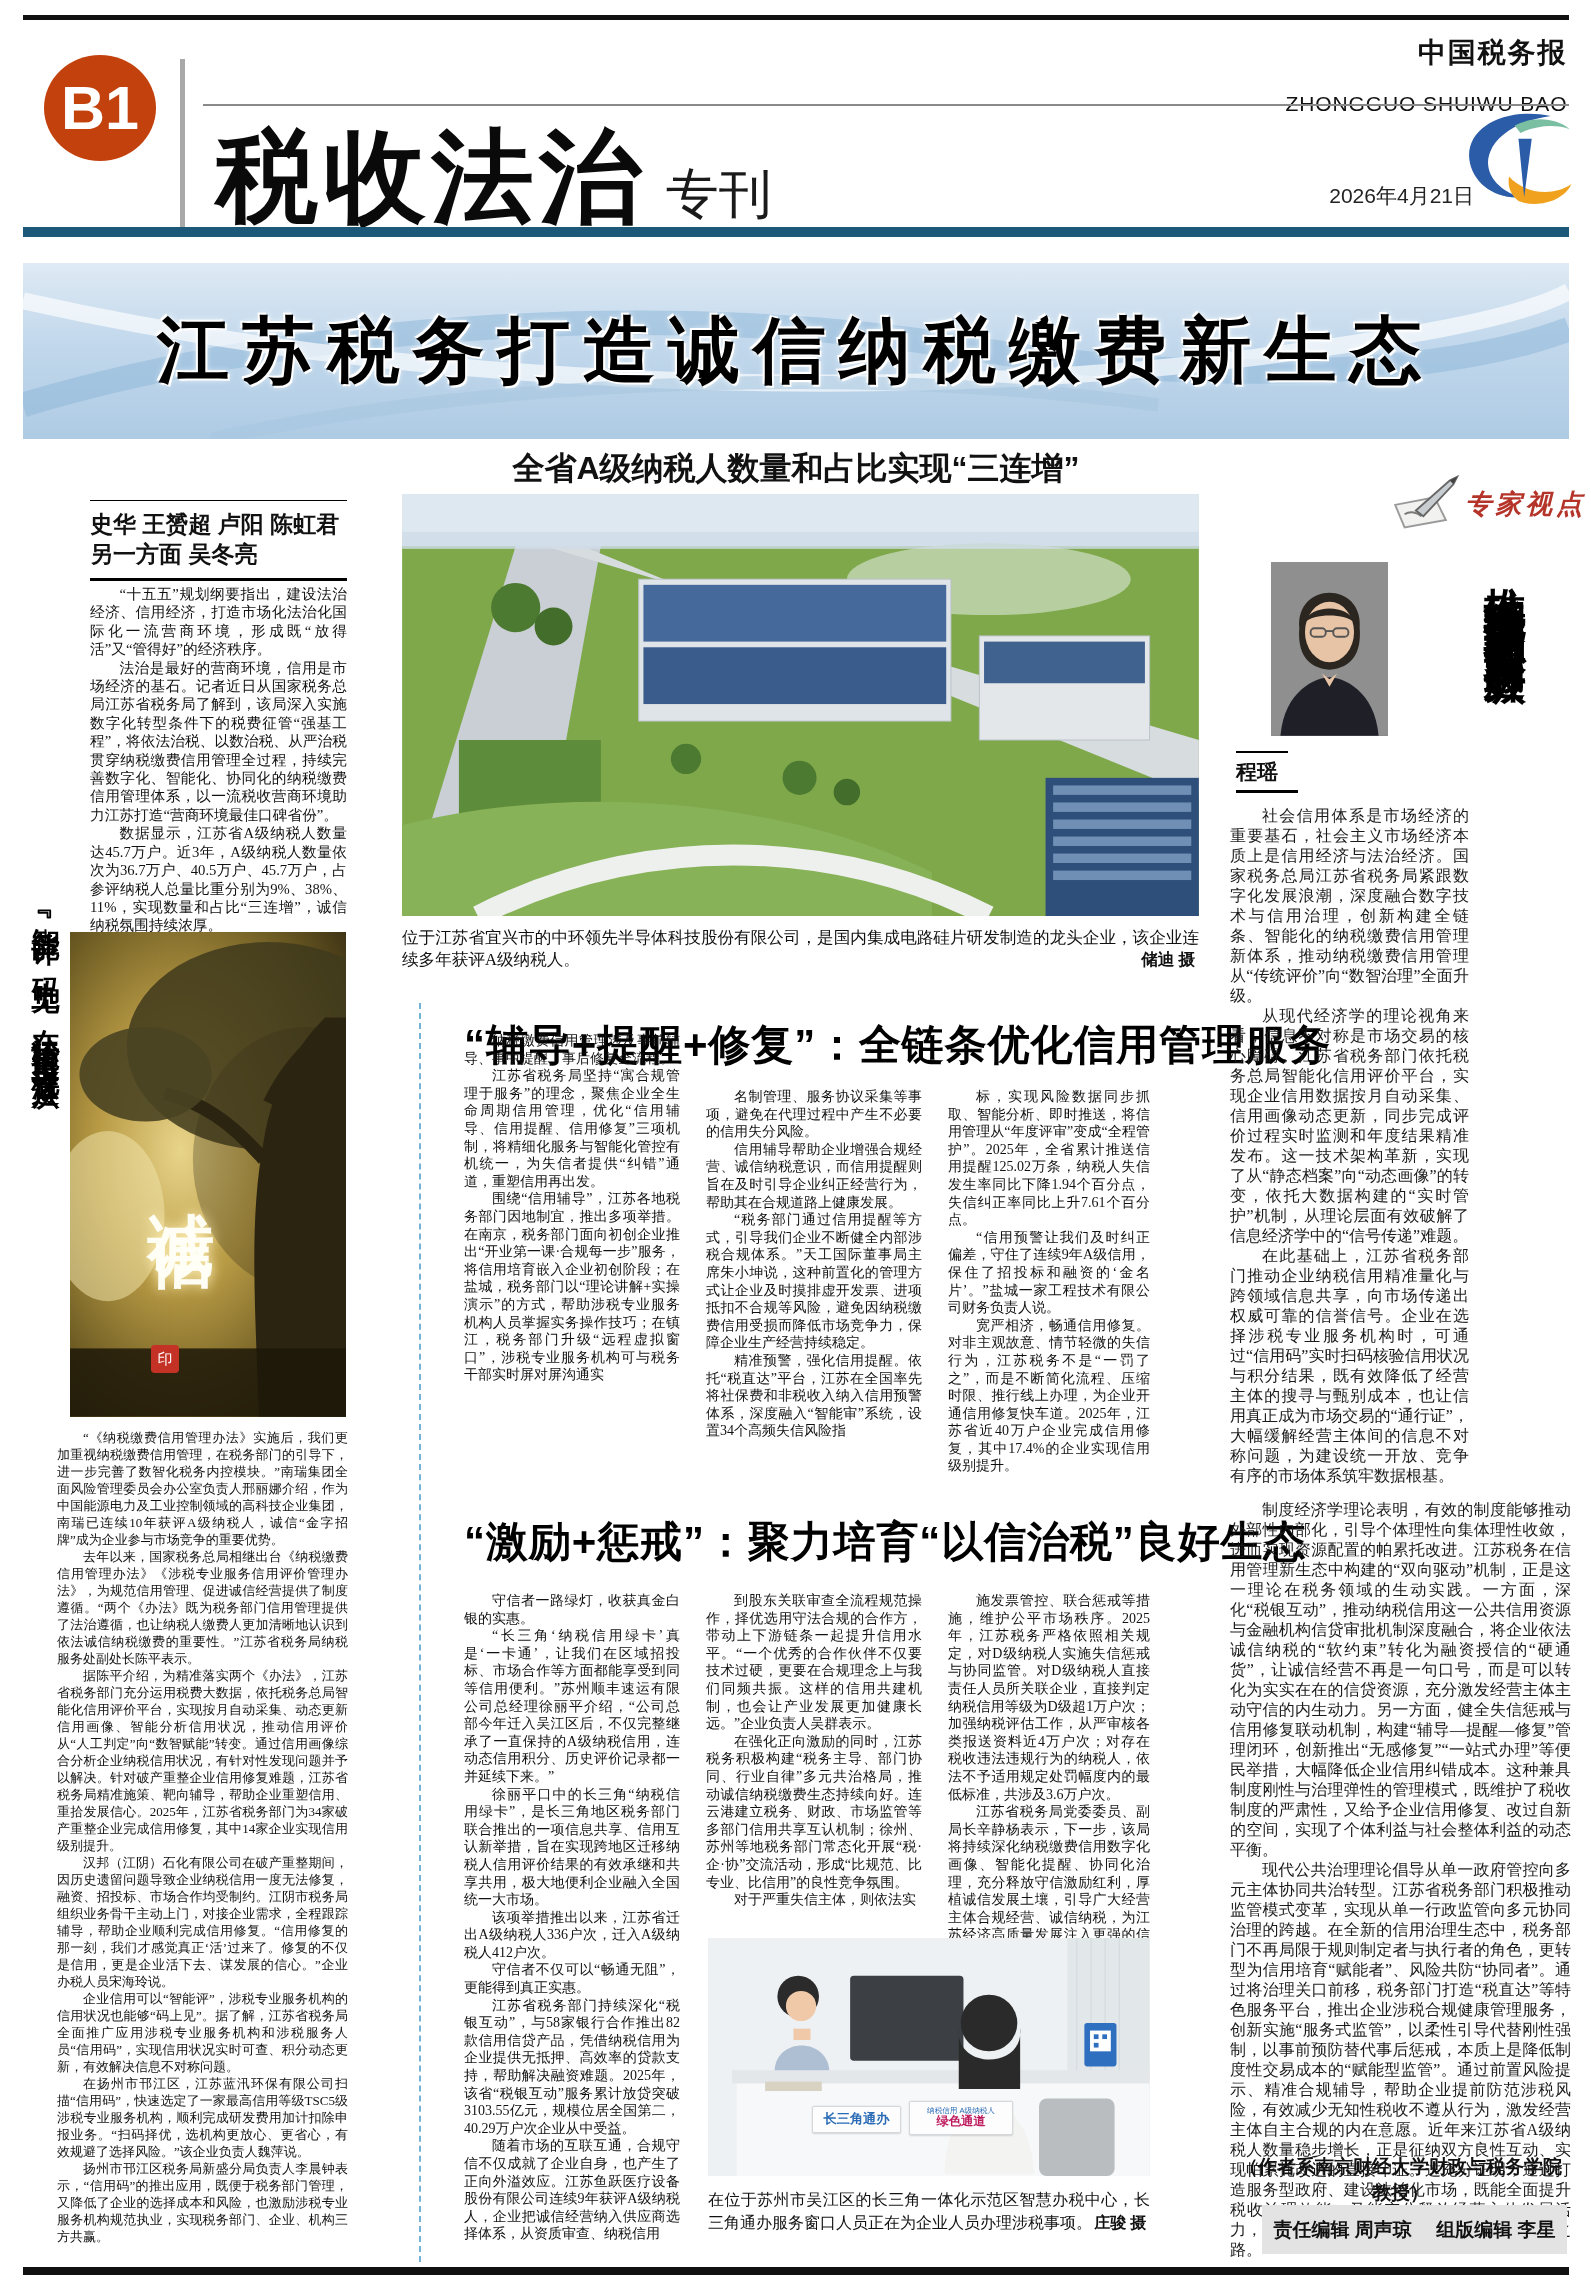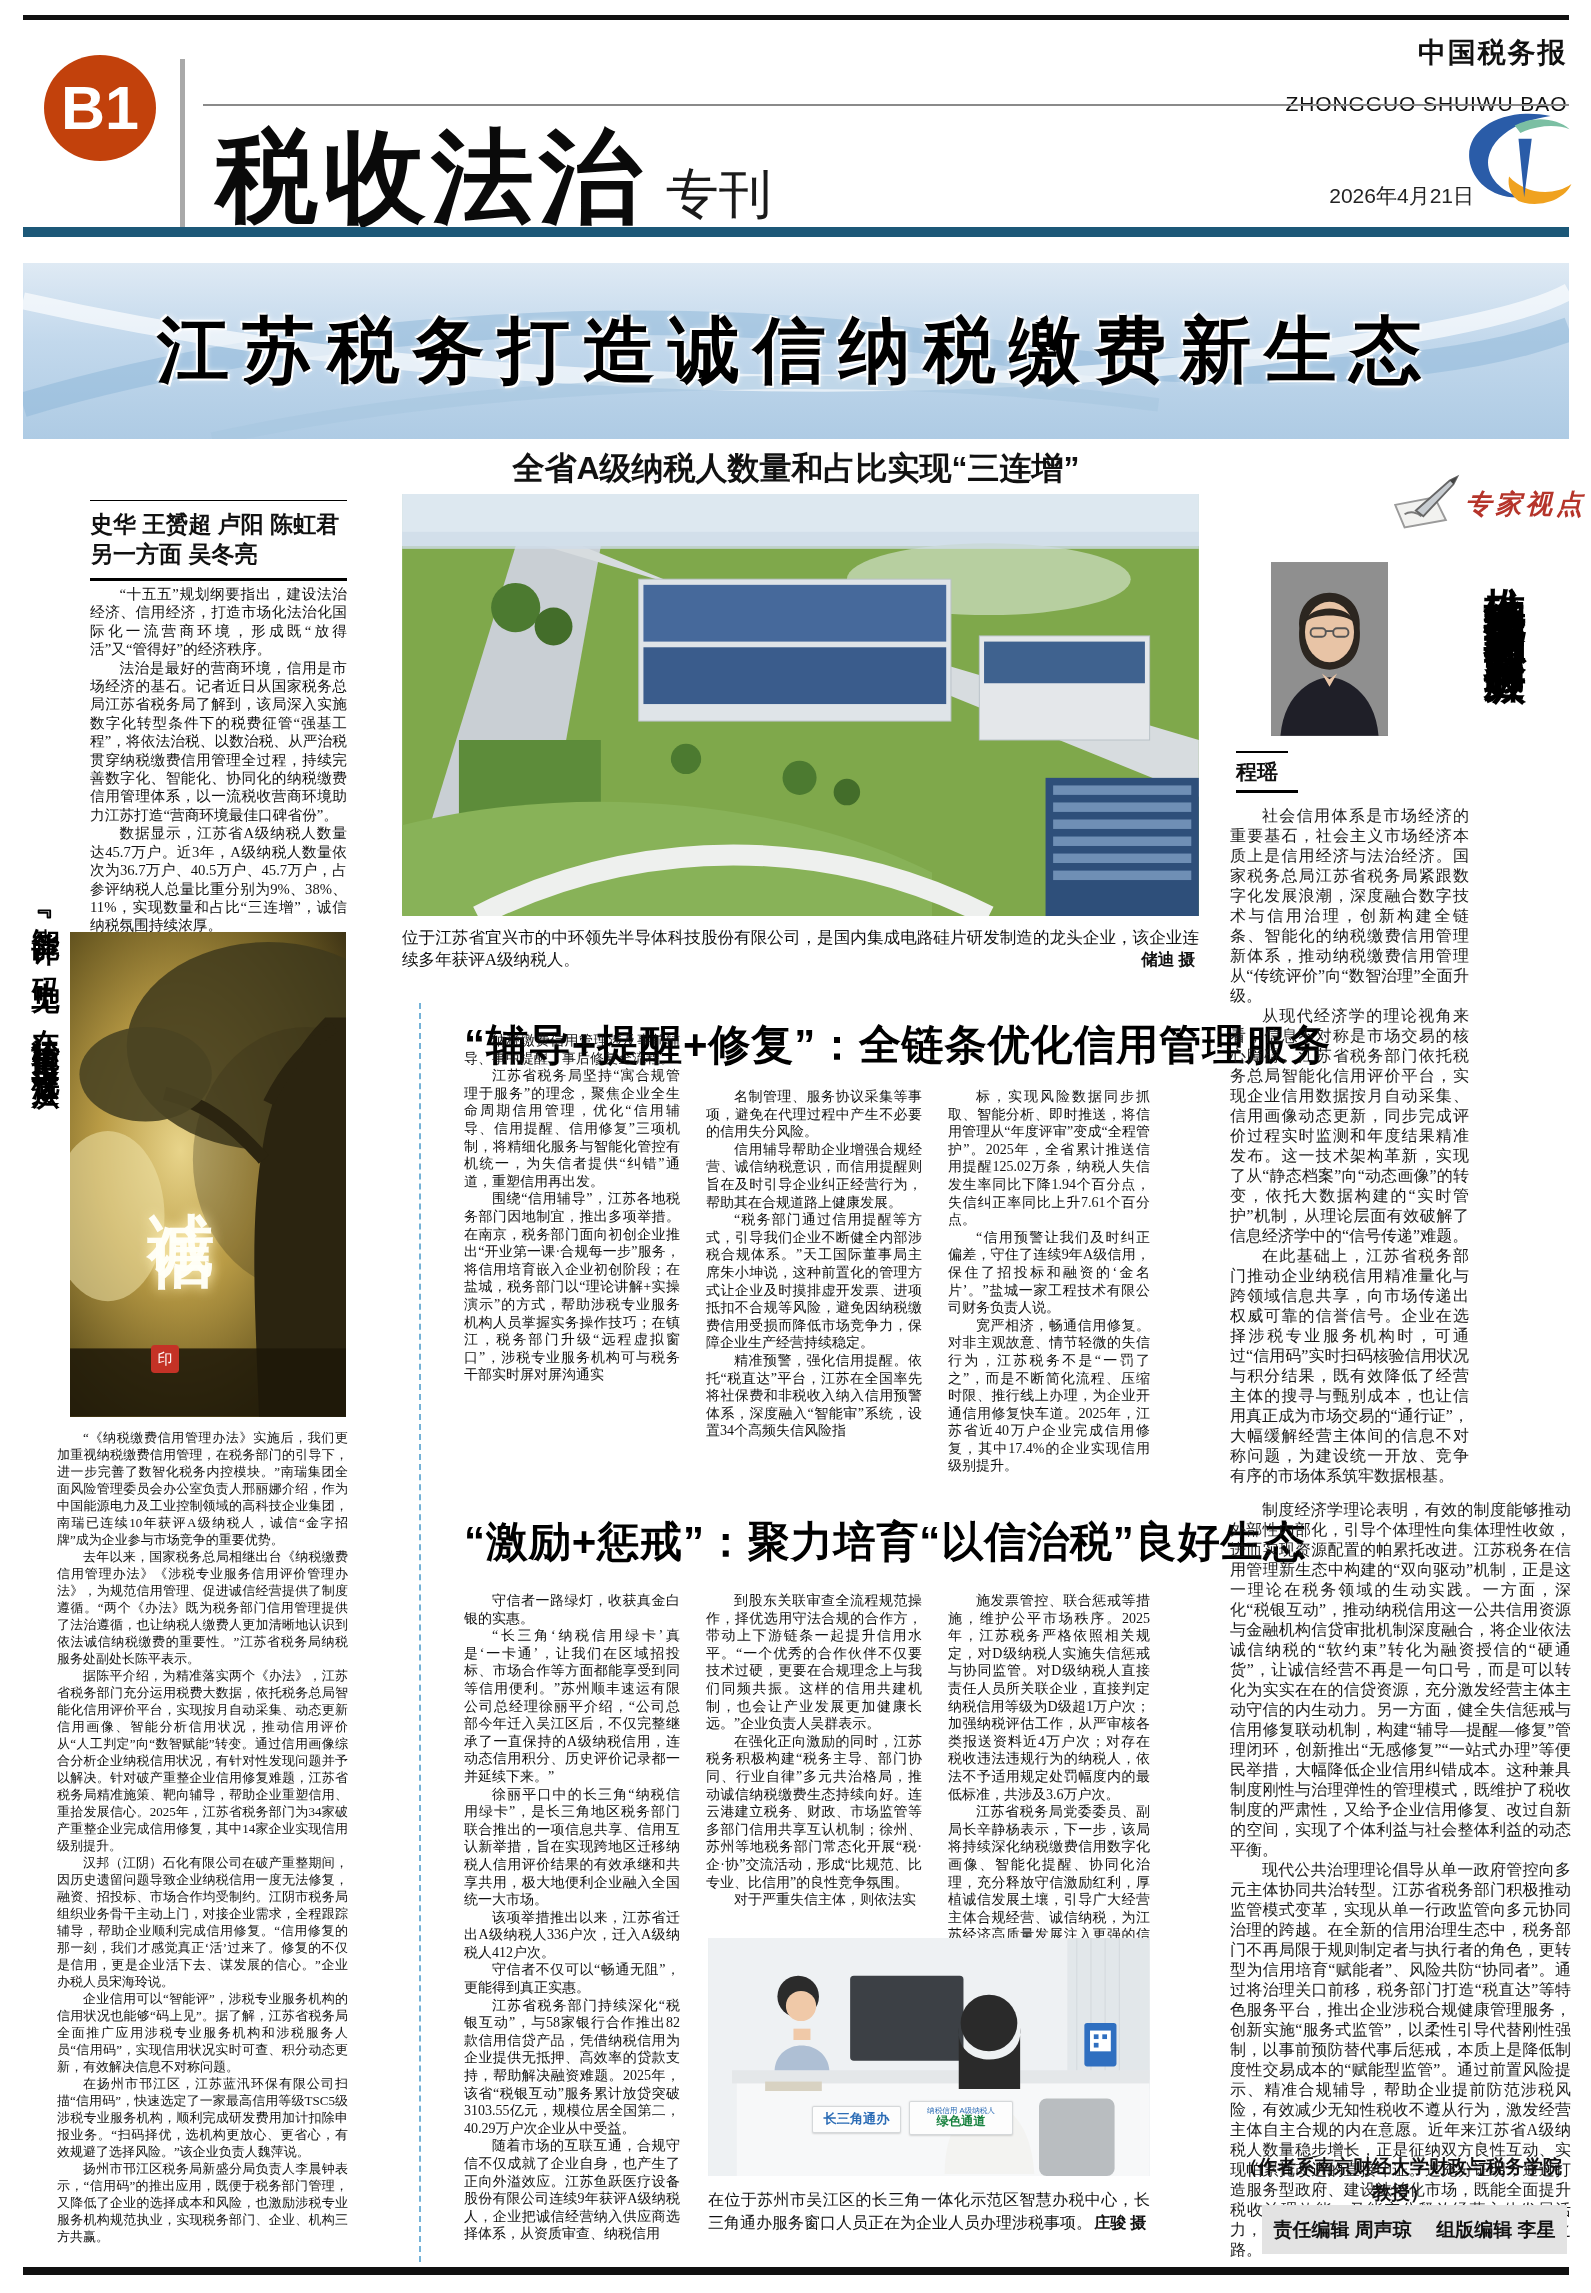--- a/index.html
+++ b/index.html
@@ -259,21 +259,21 @@
       <rect x="408" y="102" width="5" height="5" fill="#2f6fc0"></rect>
       <rect x="417" y="102" width="5" height="5" fill="#2f6fc0"></rect>
       <rect x="408" y="111" width="5" height="5" fill="#2f6fc0"></rect>
       <rect x="60" y="152" width="60" height="10" fill="#d8d2c2"></rect>
     </svg>
     <div class="plaque" style="left:104px;top:168px;width:87px;height:24.6px;color:#2a6bb5;font-size:13.2px;font-weight:700;">
       <span>长三角通办</span>
     </div>
     <div class="plaque" style="left:201px;top:163px;width:102px;height:32px;flex-direction:column;line-height:1.1;">
       <span style="font-size:7.6px;color:#2a6bb5;">纳税信用 A级纳税人</span>
-      <span style="font-size:12.3px;color:#15803d;font-weight:700;">绿色通道</span>
+      <span style="font-size:12.3px;color:#be185d;font-weight:700;">绿色通道</span>
     </div>
   </div>
   <div class="abs bottom-caption">
     <span>在位于苏州市吴江区的长三角一体化示范区智慧办税中心，长三角通办服务窗口人员正在为企业人员办理涉税事项。</span>
     <span class="credit">庄骏 摄</span>
   </div>
 
   <div class="abs pen-icon">
     <svg width="76" height="62" viewBox="0 0 80 66">
       <polygon points="4,34 46,26 58,50 14,58" fill="#f2f2f0" stroke="#9a9a9a" stroke-width="2"></polygon>

